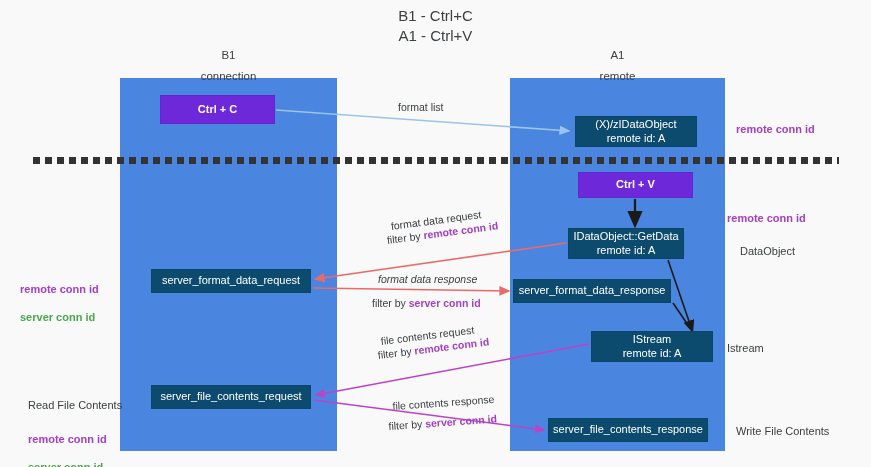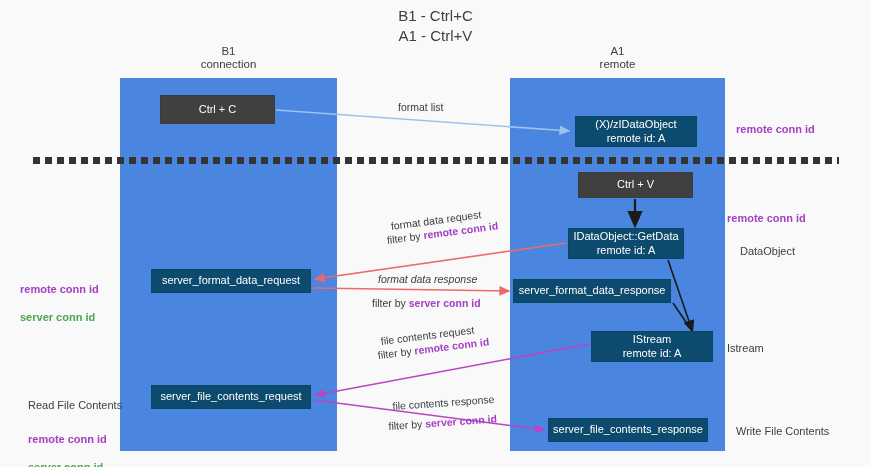--- a/index.html
+++ b/index.html
@@ -18,41 +18,41 @@
   #lane-b1{left:120px;top:78px;width:217px;height:373px;}
   #lane-a1{left:510px;top:78px;width:215px;height:373px;}
 
   
   #title{
     position:absolute;left:0;top:6px;width:871px;
     text-align:center;font-size:15px;line-height:20px;color:#3c4043;
     white-space:pre-line;
   }
   .lane-head{
-    position:absolute;text-align:center;font-size:11.5px;line-height:13px;
+    position:absolute;text-align:center;font-size:11.5px;line-height:21px;
     color:#3c4043;white-space:pre-line;
   }
   #head-b1{left:120px;top:45px;width:217px;}
   #head-a1{left:510px;top:45px;width:215px;}
 
   
   #divider{
     position:absolute;left:33px;top:157px;width:806px;height:7px;
     background:repeating-linear-gradient(to right,#333 0 7px,transparent 7px 12px);
   }
 
   
   .node{
     position:absolute;box-sizing:border-box;
     display:flex;flex-direction:column;align-items:center;justify-content:center;
     color:#ffffff;font-size:11px;line-height:13.5px;text-align:center;
     white-space:pre-line;
     border:1px solid rgba(0,0,0,0.06);
   }
-  .green{background:#404040;}
+  .green{background:#6d28d9;font-weight:bold;}
   .orange{background:#0c4a6e;}
 
   #n-ctrlc        {left:160px;top:95px;width:115px;height:29px;}
   #n-idataobject  {left:575px;top:116px;width:122px;height:31px;}
   #n-ctrlv        {left:578px;top:172px;width:115px;height:26px;}
   #n-getdata      {left:568px;top:228px;width:116px;height:31px;text-align:center;}
   #n-sfdreq       {left:151px;top:269px;width:160px;height:24px;}
   #n-sfdresp      {left:513px;top:279px;width:158px;height:24px;}
   #n-istream      {left:591px;top:331px;width:122px;height:31px;}
   #n-sfcreq       {left:151px;top:385px;width:160px;height:24px;}

